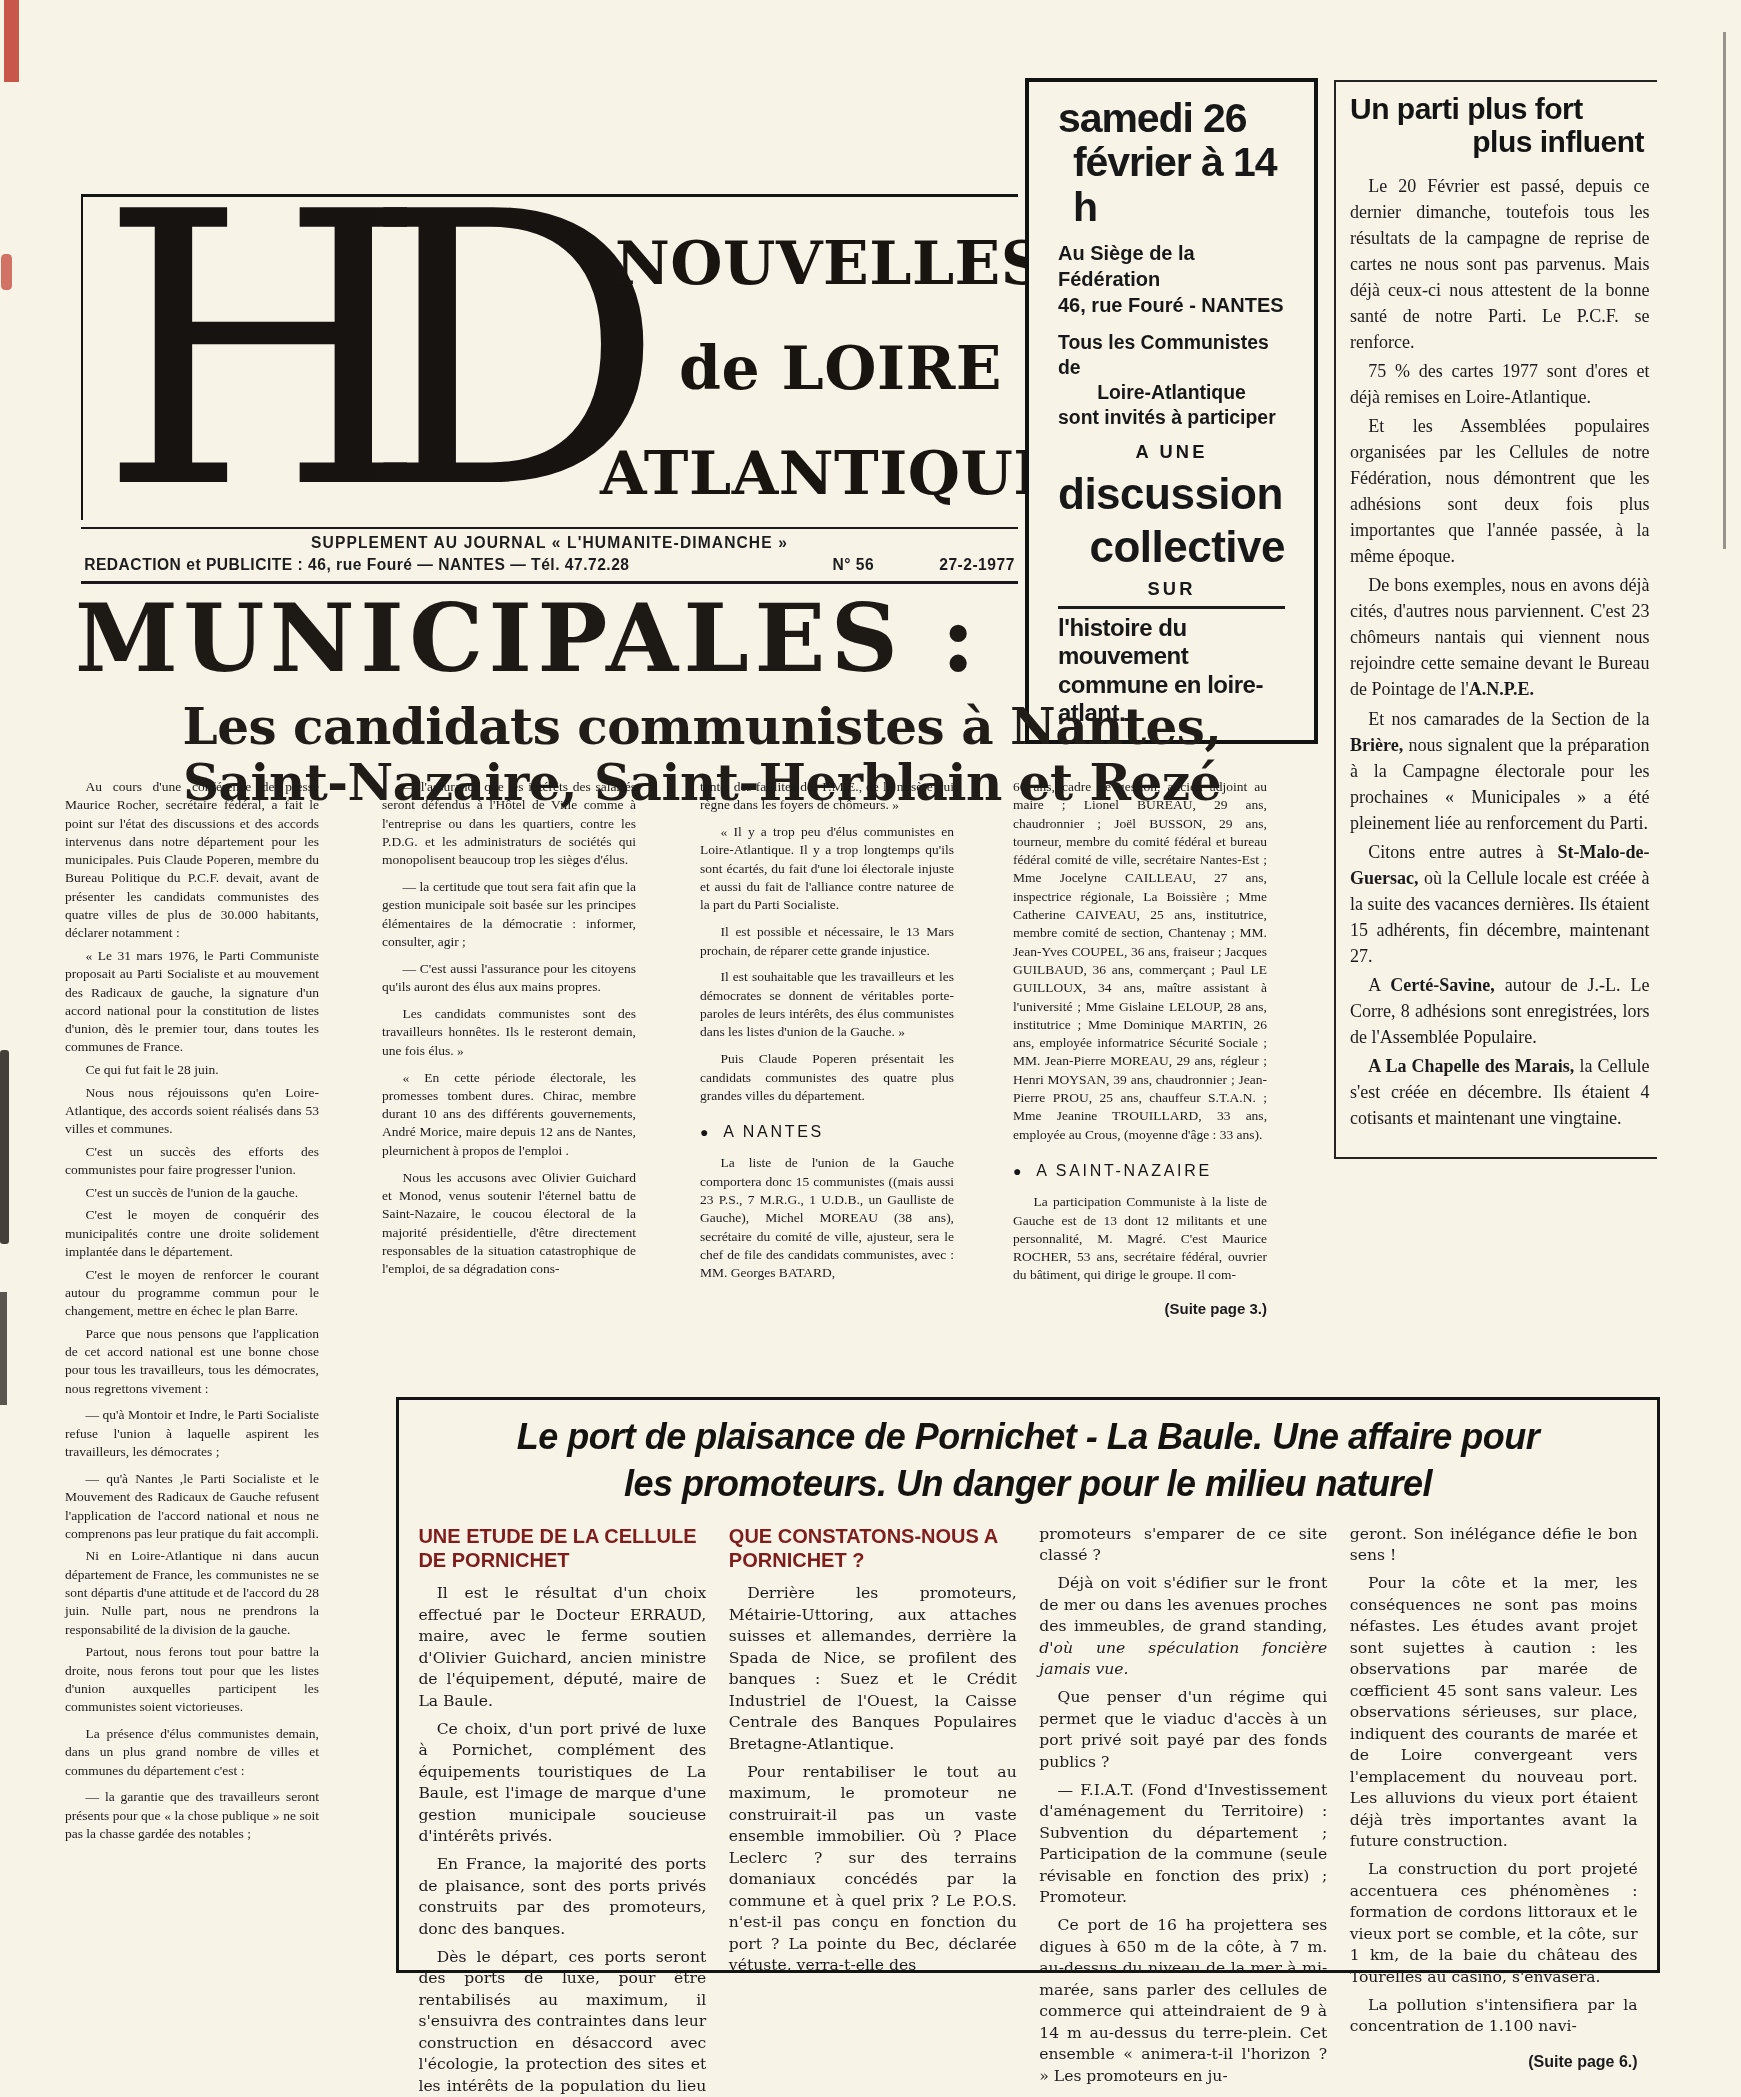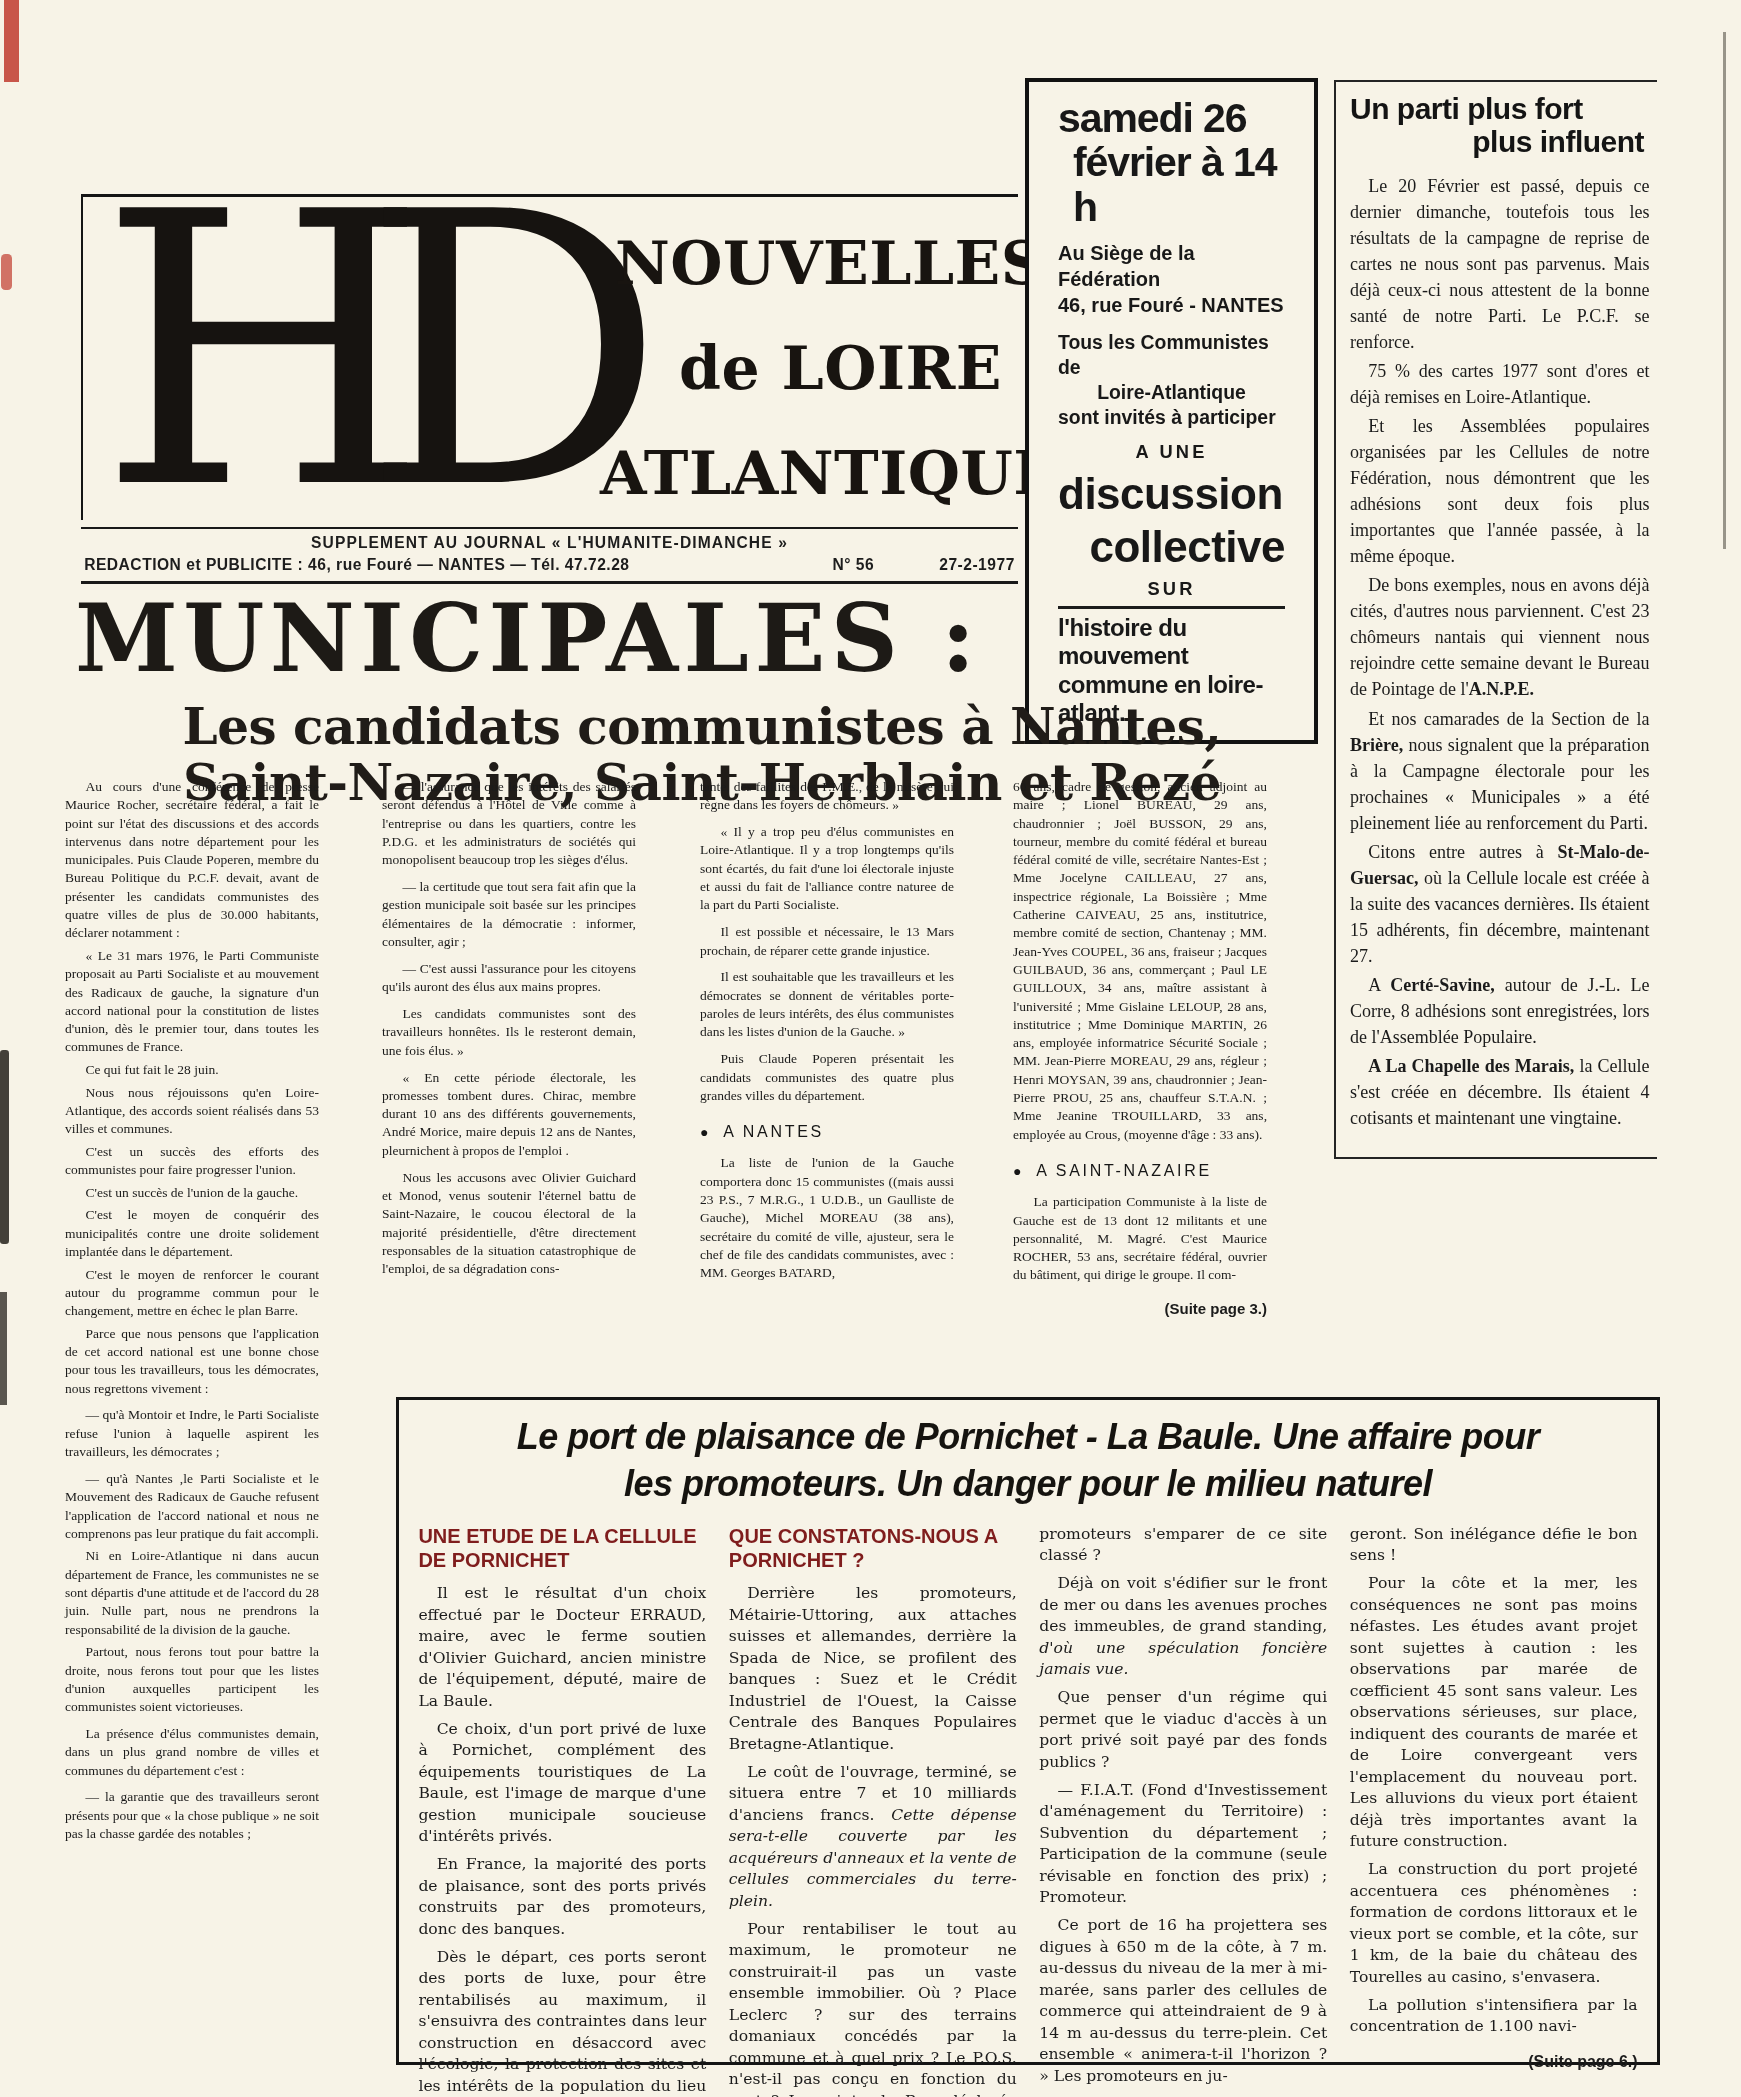--- a/index.html
+++ b/index.html
@@ -56,21 +56,21 @@
   .mcol{position:absolute;top:778px;width:254px;}
   .mcol-1{left:65px;} .mcol-2{left:382px;} .mcol-3{left:700px;} .mcol-4{left:1013px;}
   .mcol p{font-size:13.5px;line-height:18.3px;text-align:justify;text-indent:20.5px;margin:0 0 4.3px;}
   .mcol p.gap{margin-top:8.6px;}
   .mcol p.noind{text-indent:0;}
   .subhead{font-family:"Liberation Sans",sans-serif;font-size:16px;letter-spacing:2.7px;margin:18.3px 0 13px;
            display:flex;align-items:center;gap:12px;color:#161616;}
   .subhead .bullet{font-size:14px;line-height:1;}
   .suite{font-family:"Liberation Sans",sans-serif;font-weight:bold;font-size:15px;text-align:right;margin-top:15px;}
   
-  .port{position:absolute;left:396px;top:1397px;width:1264px;height:668px;box-sizing:border-box;
+  .port{position:absolute;left:396px;top:1397px;width:1264px;height:576px;box-sizing:border-box;
         border:3.2px solid #141414;padding:14px 19.4px 9.7px;}
   .port-hl{font-family:"Liberation Sans",sans-serif;font-style:italic;font-weight:bold;text-align:center;
            font-size:36px;line-height:1.3;color:#15130f;letter-spacing:-0.5px;}
   .port-cols{display:flex;gap:22.6px;margin-top:16px;}
   .pcol{flex:1;min-width:0;}
   .pcol-head{font-family:"Liberation Sans",sans-serif;font-weight:bold;font-size:20px;line-height:1.22;
              margin:0 0 10.8px;color:#7f1d1d;}
   .pcol p{font-family:"DejaVu Serif",serif;font-size:15.6px;line-height:21.5px;text-align:justify;
           text-indent:18.3px;margin:0 0 6.5px;}
   .pcol p.noind{text-indent:0;}
@@ -211,21 +211,20 @@
       <div class="pcol">
         <h3 class="pcol-head">UNE ETUDE DE LA CELLULE DE PORNICHET</h3>
         <p>Il est le résultat d'un choix effectué par le Docteur ERRAUD, maire, avec le ferme soutien d'Olivier Guichard, ancien ministre de l'équipement, député, maire de La Baule.</p>
         <p>Ce choix, d'un port privé de luxe à Pornichet, complément des équipements touristiques de La Baule, est l'image de marque d'une gestion municipale soucieuse d'intérêts privés.</p>
         <p>En France, la majorité des ports de plaisance, sont des ports privés construits par des promoteurs, donc des banques.</p>
         <p>Dès le départ, ces ports seront des ports de luxe, pour être rentabilisés au maximum, il s'ensuivra des contraintes dans leur construction en désaccord avec l'écologie, la protection des sites et les intérêts de la population du lieu d'implantation.</p>
       </div>
       <div class="pcol">
         <h3 class="pcol-head">QUE CONSTATONS-NOUS A PORNICHET ?</h3>
         <p>Derrière les promoteurs, Métairie-Uttoring, aux attaches suisses et allemandes, derrière la Spada de Nice, se profilent des banques : Suez et le Crédit Industriel de l'Ouest, la Caisse Centrale des Banques Populaires Bretagne-Atlantique.</p>
-        <p><span>Le coût de l'ouvrage, terminé, se situera entre 7 et 10 milliards d'anciens francs. </span><i>Cette dépense sera-t-elle couverte par les acquéreurs d'anneaux et la vente de cellules commerciales du terre-plein.</i></p>
         <p>Pour rentabiliser le tout au maximum, le promoteur ne construirait-il pas un vaste ensemble immobilier. Où ? Place Leclerc ? sur des terrains domaniaux concédés par la commune et à quel prix ? Le P.O.S. n'est-il pas conçu en fonction du port ? La pointe du Bec, déclarée vétuste, verra-t-elle des</p>
       </div>
       <div class="pcol">
         <p class="noind">promoteurs s'emparer de ce site classé ?</p>
         <p><span>Déjà on voit s'édifier sur le front de mer ou dans les avenues proches des immeubles, de grand standing, </span><i>d'où une spéculation foncière jamais vue.</i></p>
         <p>Que penser d'un régime qui permet que le viaduc d'accès à un port privé soit payé par des fonds publics ?</p>
         <p>— F.I.A.T. (Fond d'Investissement d'aménagement du Territoire) : Subvention du département ; Participation de la commune (seule révisable en fonction des prix) ; Promoteur.</p>
         <p>Ce port de 16 ha projettera ses digues à 650 m de la côte, à 7 m. au-dessus du niveau de la mer à mi-marée, sans parler des cellules de commerce qui atteindraient de 9 à 14 m au-dessus du terre-plein. Cet ensemble « animera-t-il l'horizon ? » Les promoteurs en ju-</p>
       </div>
       <div class="pcol">

